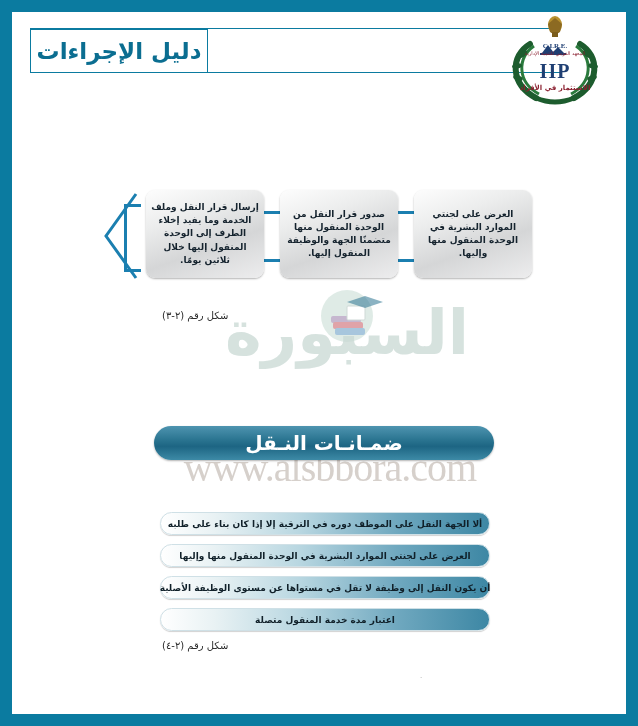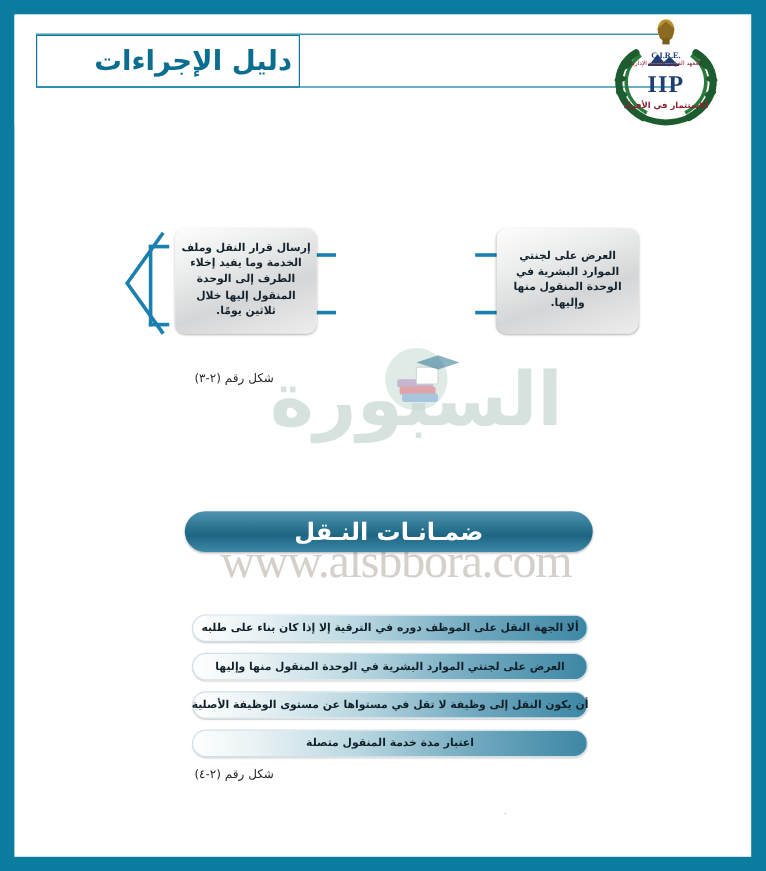--- a/index.html
+++ b/index.html
@@ -25,21 +25,21 @@
     position:absolute;left:0;top:0;width:614px;height:92px;
     background:#ffffff;
   }
   #header-rule-top{
     position:absolute;left:18px;top:16px;width:530px;height:1px;background:#0b7ba0;
   }
   #header-title-box{
     position:absolute;left:18px;top:17px;width:176px;height:42px;
     border:1px solid #0b7ba0;
     background:#ffffff;
-    display:flex;align-items:center;justify-content:center;padding-left:42px;
+    display:flex;align-items:center;justify-content:center;
   }
   #header-title-box .txt{
     color:#0b6e91;
     font-size:23px;
     font-weight:bold;
     direction:rtl;
     letter-spacing:0px;
   }
   #header-rule-bottom{
     position:absolute;left:18px;top:60px;width:530px;height:1px;background:#0b7ba0;
@@ -289,20 +289,23 @@
 
     <div class="connector conn-h" style="right:212px;top:199px;"></div>
     <div class="connector conn-h" style="right:212px;top:247px;"></div>
 
     <div class="connector conn-h" style="right:346px;top:199px;"></div>
     <div class="connector conn-h" style="right:346px;top:247px;"></div>
 
     <div class="proc-box" id="proc-box-1">
       <span class="txt">العرض على لجنتي الموارد البشرية في الوحدة المنقول منها وإليها.</span>
     </div>
+    <div class="proc-box" id="proc-box-2">
+      <span class="txt">صدور قرار النقل من الوحدة المنقول منها متضمنًا الجهة والوظيفة المنقول إليها.</span>
+    </div>
     <div class="proc-box" id="proc-box-3">
       <span class="txt">إرسال قرار النقل وملف الخدمة وما يفيد إخلاء الطرف إلى الوحدة المنقول إليها خلال ثلاثين يومًا.</span>
     </div>
 
     <div class="proc-caption">شكل رقم (٢-٣)</div>
   </div>
 
   <div id="guar-section">
 
     <div id="guar-title">

